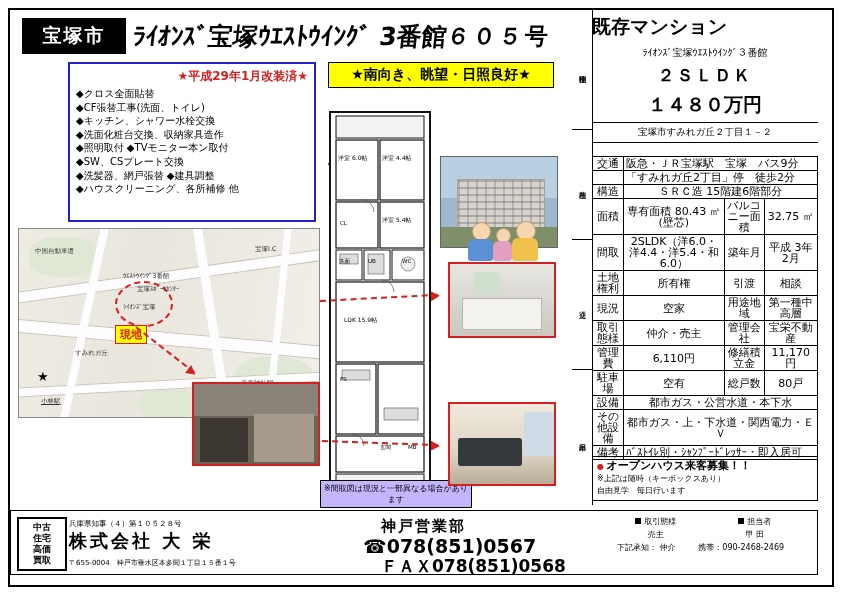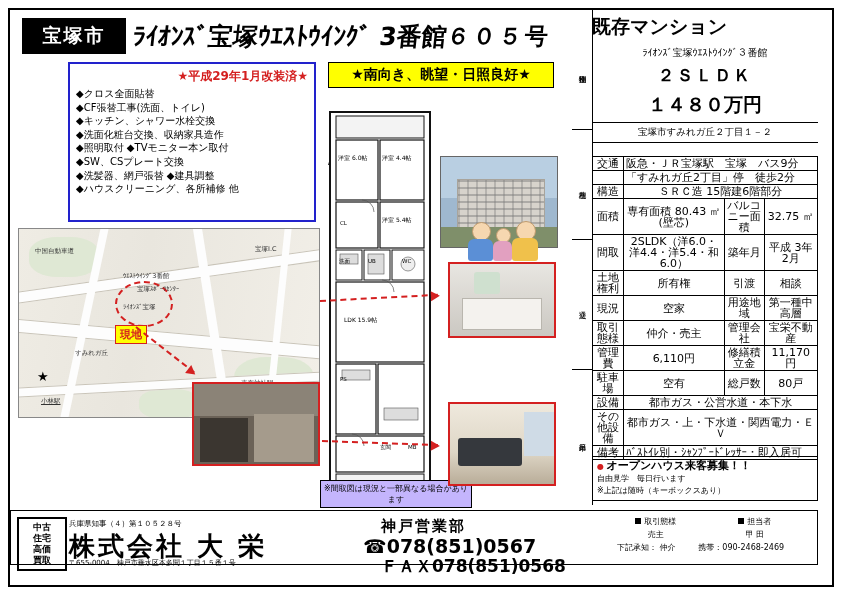--- a/index.html
+++ b/index.html
@@ -196,31 +196,31 @@
   .spec td.c{text-align:center;}
   .openhouse{
     position:absolute;left:0;bottom:4px;width:226px;border:1px solid #000;
     box-sizing:border-box;padding:3px 4px;font-size:8px;line-height:12px;
   }
   .openhouse .oh-t{font-size:11px;font-weight:bold;color:#000;}
   .oh-dot{color:#d42020;}
 
   
   .footer{
-    position:absolute;left:10px;top:510px;width:808px;height:55px;
+    position:absolute;left:10px;top:510px;width:808px;height:65px;
     border:1px solid #000;box-sizing:border-box;
   }
   .stamp{
     position:absolute;left:6px;top:6px;width:46px;height:50px;
     border:2px solid #000;display:flex;flex-direction:column;
     align-items:center;justify-content:center;font-size:9px;line-height:11px;font-weight:bold;
   }
   .stamp div{writing-mode:horizontal-tb;}
   .lic{position:absolute;left:58px;top:8px;font-size:7.5px;}
-  .company{position:absolute;left:58px;top:18px;font-size:26px;font-weight:bold;letter-spacing:3px;text-align:right;}
+  .company{position:absolute;left:58px;top:18px;font-size:18px;font-weight:bold;letter-spacing:3px;text-align:right;}
   .addr-small{position:absolute;left:58px;top:47px;font-size:7px;}
   .dept{position:absolute;left:370px;top:6px;font-size:15px;font-weight:bold;letter-spacing:2px;}
   .tel{position:absolute;left:352px;top:24px;font-size:19px;font-weight:bold;}
   .fax{position:absolute;left:370px;top:44px;font-size:17px;font-weight:bold;}
   .f-right{position:absolute;left:604px;top:4px;width:198px;font-size:8px;line-height:13px;}
   .f-right table{border-collapse:collapse;width:100%;font-size:8px;}
   .f-right td{padding:0 2px;}
   .f-right .hd{text-align:center;}
   .bullet{display:inline-block;width:6px;height:6px;background:#000;margin-right:3px;}
 </style>
@@ -446,22 +446,22 @@
         <tr>
           <td class="lbl">備考</td>
           <td colspan="3">ﾊﾞｽﾄｲﾚ別・ｼｬﾝﾌﾟｰﾄﾞﾚｯｻｰ・即入居可</td>
         </tr>
       </tbody>
         </table>
 
       <div class="openhouse">
         <div><span class="oh-dot">●</span>
           <span class="oh-t">オープンハウス来客募集！！</span></div>
+        <div>※上記は随時（キーボックスあり）</div>
         <div>自由見学　毎日行います</div>
-        <div>※上記は随時（キーボックスあり）</div>
       </div>
     </div>
   </div>
 
   <div class="footer">
     <div class="stamp">
       <div>中古</div>
       <div>住宅</div>
       <div>高価</div>
       <div>買取</div>

